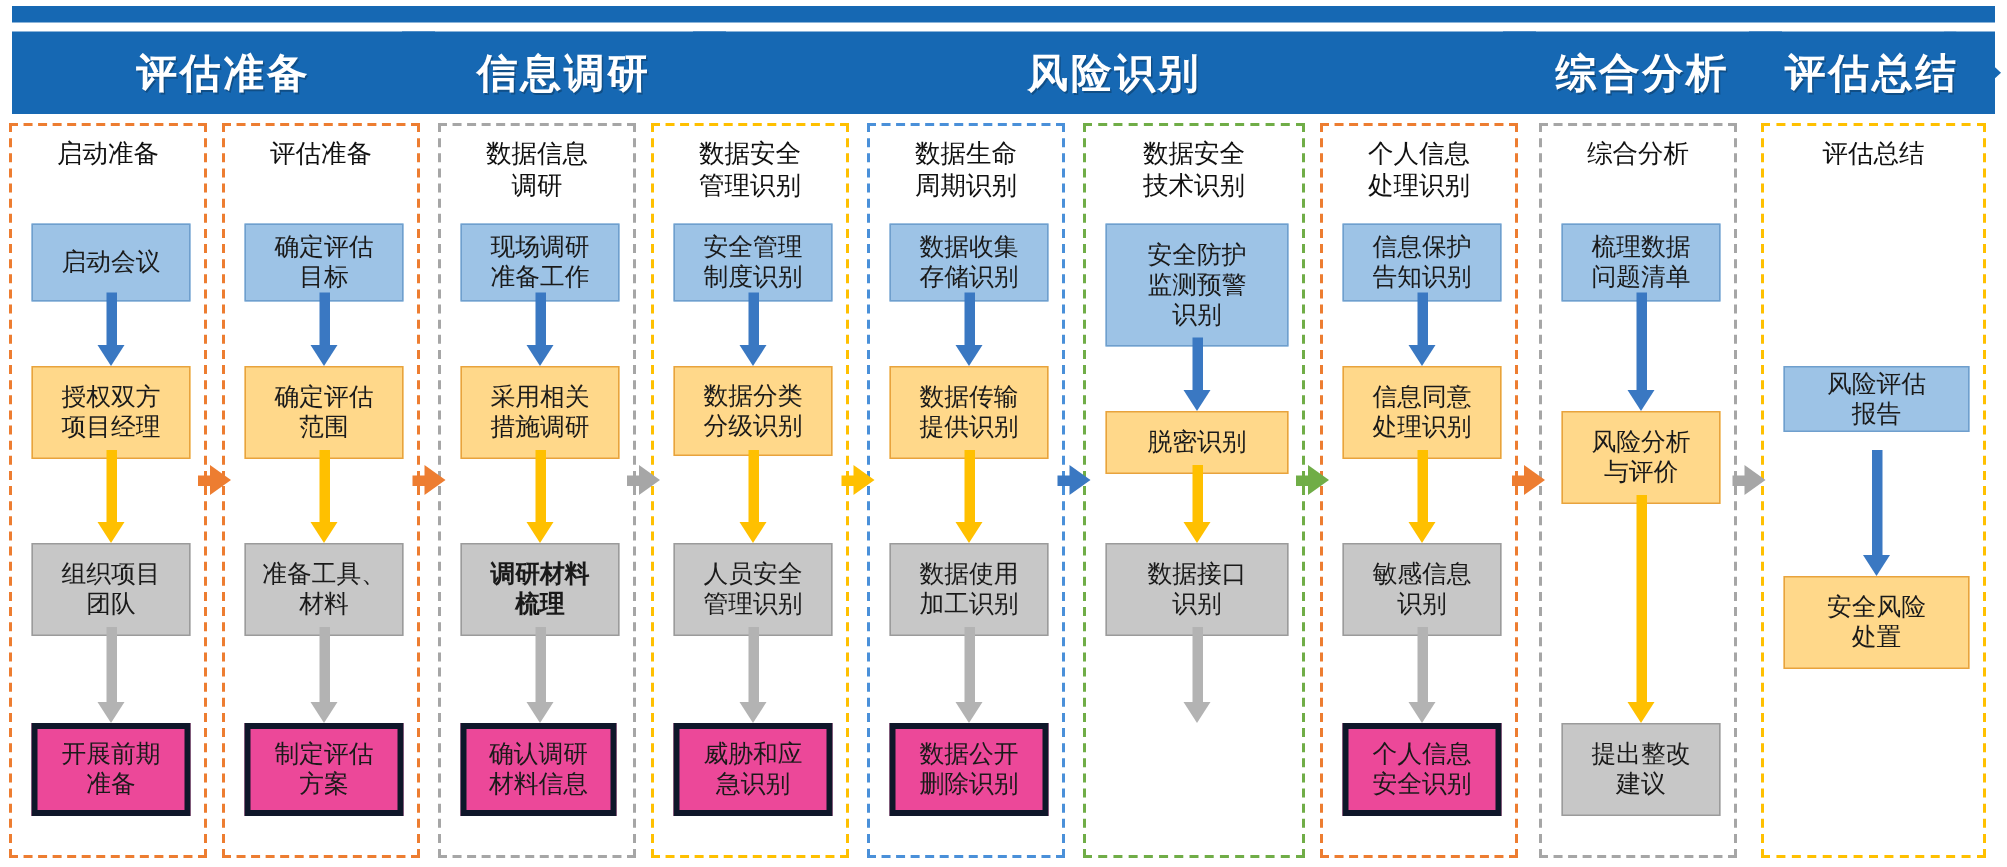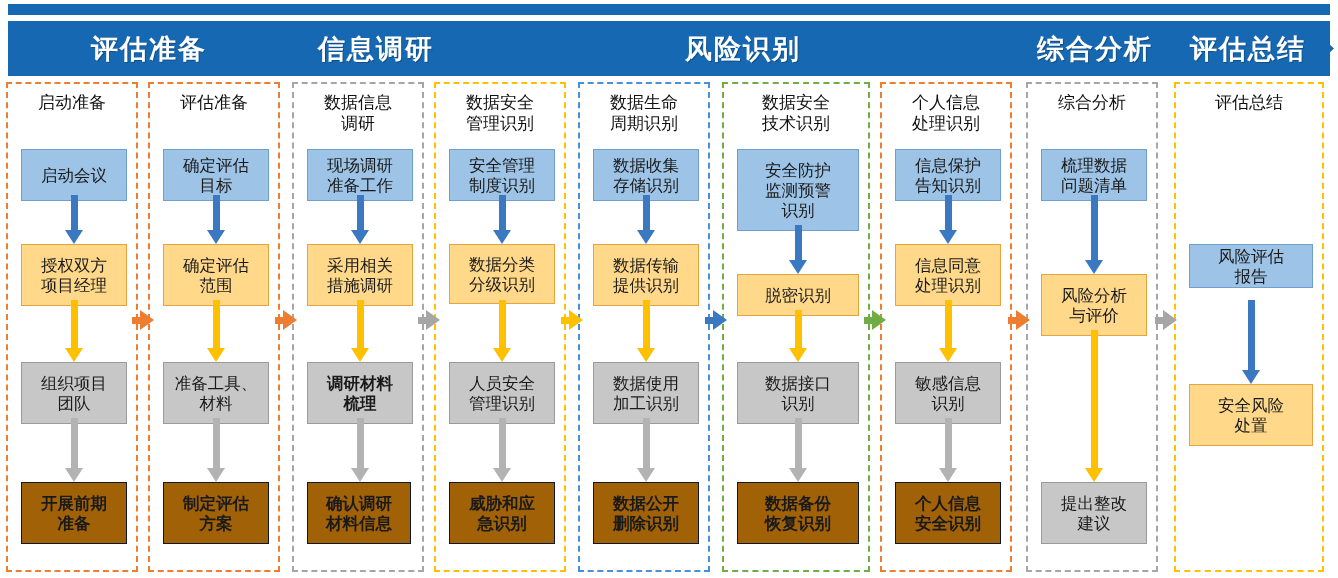--- a/index.html
+++ b/index.html
@@ -24,21 +24,21 @@
   .col .coltitle{position:absolute;left:0;right:0;top:8px;text-align:center;
        font-size:17px;color:#111;line-height:1.25;white-space:pre-line;}
 
   
   .node{position:absolute;box-sizing:border-box;display:flex;align-items:center;
         justify-content:center;text-align:center;font-size:16.5px;color:#1a1a1a;
         line-height:1.22;white-space:pre-line;padding:2px 3px;}
   .n-blue{background:#9dc3e6;border:1px solid #6f9fcd;}
   .n-orange{background:#ffd88a;border:1px solid #e8a33d;}
   .n-gray{background:#c7c7c7;border:1px solid #9b9b9b;}
-  .n-green{background:#a16207;border:1px solid #0f172a;font-weight:bold;}
+  .n-green{background:#ec4899;border:4px solid #0f172a;}
   .vshaft{position:absolute;width:7px;border-radius:0;}
   .vhead{position:absolute;width:0;height:0;border-left:9px solid transparent;
          border-right:9px solid transparent;}
 
   
   .hchev{position:absolute;width:0;height:0;}
   .hchev .bar{position:absolute;left:0;top:7px;width:10px;height:7px;}
   .hchev .tri{position:absolute;left:8px;top:0;width:0;height:0;
               border-top:10px solid transparent;border-bottom:10px solid transparent;}
 </style>
@@ -188,22 +188,20 @@
 识别</div>
         <div class="vshaft" style="left: 70.5px; top: 141px; height: 41px; background: rgb(58, 120, 194);"></div>
         <div class="vhead" style="left: 65px; top: 176px; border-top: 14px solid rgb(58, 120, 194);"></div>
         <div class="node n-orange" style="left: 13px; top: 190px; width: 122px; height: 42px;">脱密识别</div>
         <div class="vshaft" style="left: 70.5px; top: 226px; height: 44px; background: rgb(255, 192, 0);"></div>
         <div class="vhead" style="left: 65px; top: 264px; border-top: 14px solid rgb(255, 192, 0);"></div>
         <div class="node n-gray" style="left: 13px; top: 278px; width: 122px; height: 62px;">数据接口
 识别</div>
         <div class="vshaft" style="left: 70.5px; top: 334px; height: 56px; background: rgb(179, 179, 179);"></div>
         <div class="vhead" style="left: 65px; top: 384px; border-top: 14px solid rgb(179, 179, 179);"></div>
-        <div class="node n-green" style="left: 13px; top: 398px; width: 122px; height: 62px;">数据备份
-恢复识别</div>
       </div>
       <div class="col" style="left: 880px; width: 132px; border-color: rgb(237, 125, 49);">
         <div class="coltitle">个人信息
 处理识别</div>
         <div class="node n-blue" style="left: 13px; top: 65px; width: 106px; height: 52px;">信息保护
 告知识别</div>
         <div class="vshaft" style="left: 62.5px; top: 111px; height: 41px; background: rgb(58, 120, 194);"></div>
         <div class="vhead" style="left: 57px; top: 146px; border-top: 14px solid rgb(58, 120, 194);"></div>
         <div class="node n-orange" style="left: 13px; top: 160px; width: 106px; height: 62px; text-align: center;">信息同意
 处理识别</div>

